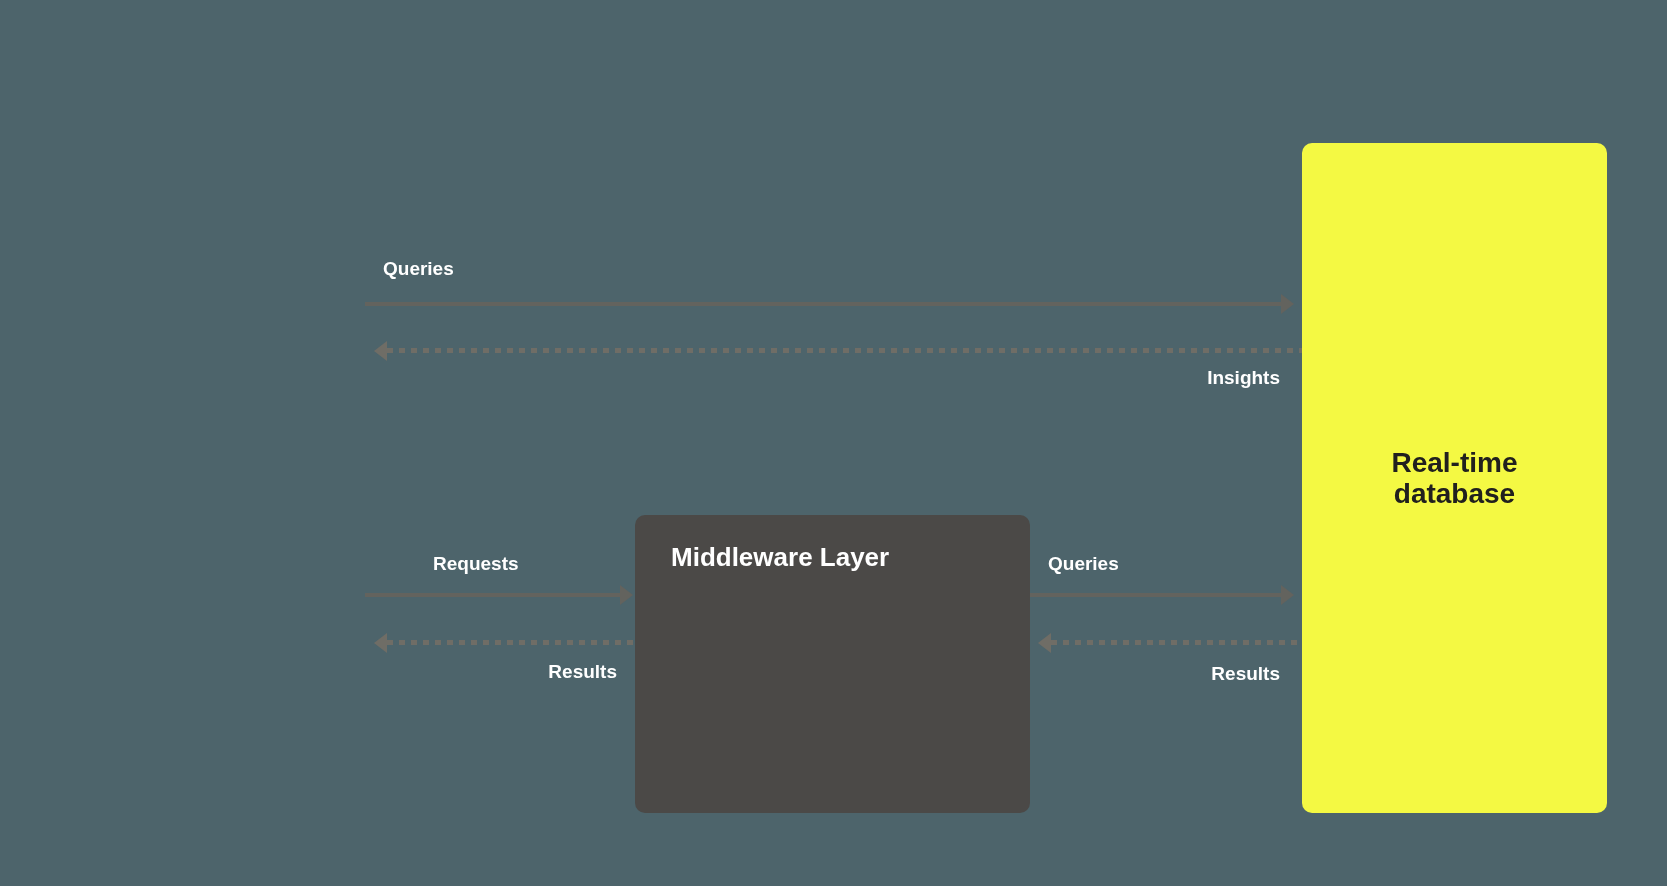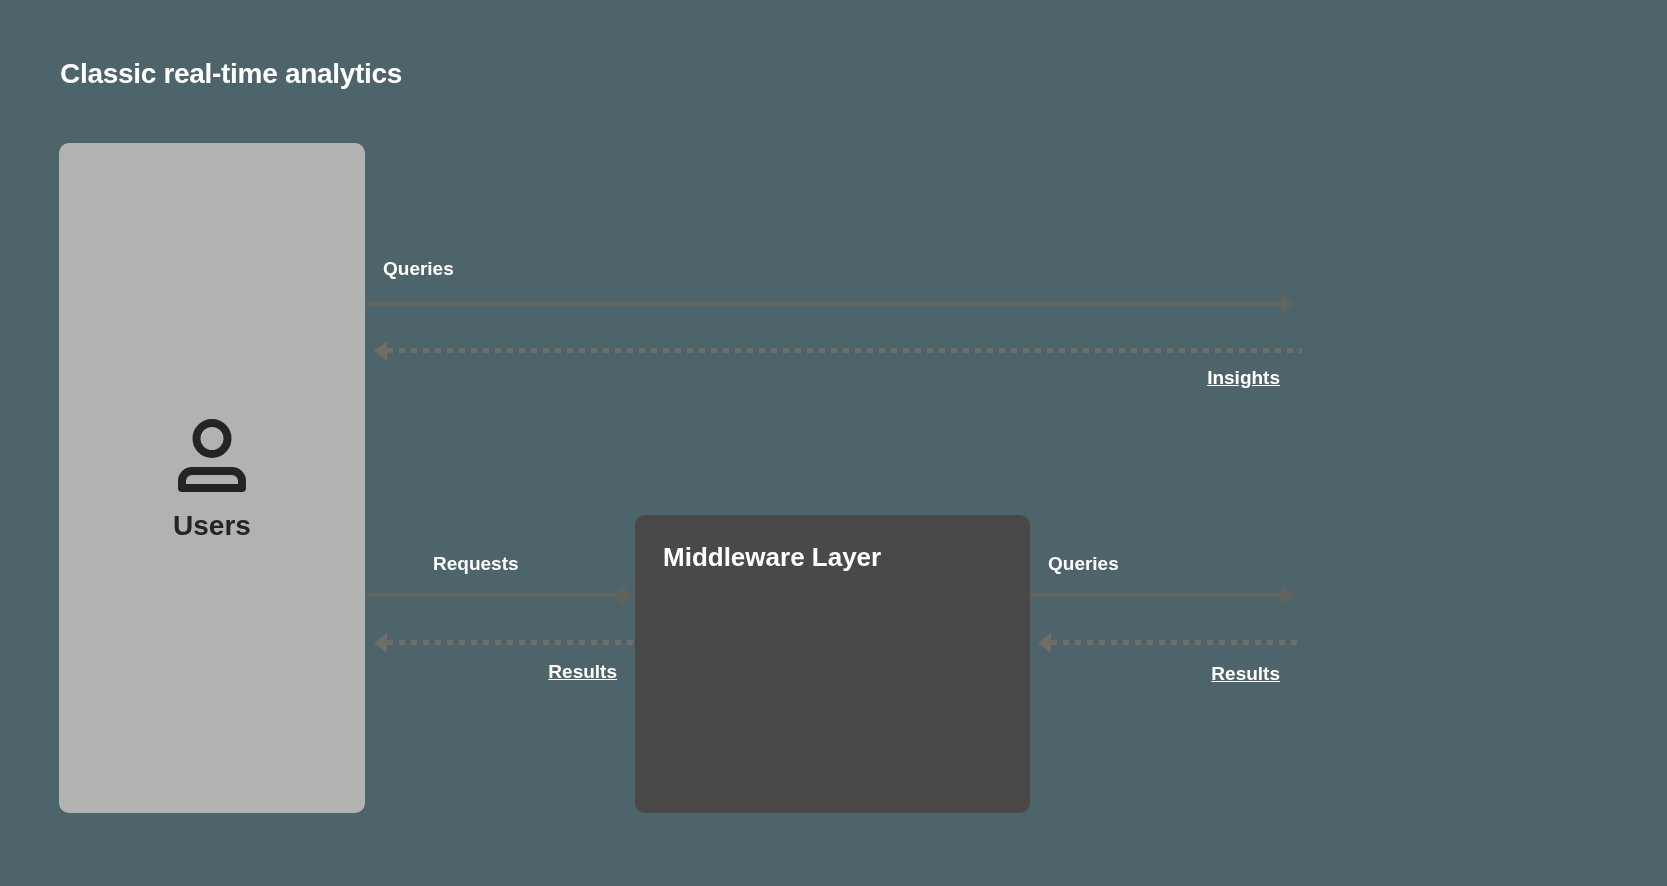--- a/index.html
+++ b/index.html
@@ -42,21 +42,21 @@
     width: 306px; height: 670px;
     background: var(--users-box);
     display: flex; flex-direction: column;
     align-items: center; justify-content: center;
     gap: 17px;
   }
   .node.middleware {
     left: 635px; top: 515px;
     width: 395px; height: 298px;
     background: var(--middleware-box);
-    padding: 26px 28px;
+    padding: 26px 36px;
   }
   .node.database {
     left: 1302px; top: 143px;
     width: 305px; height: 670px;
     background: var(--database-box);
     display: flex;
     align-items: center; justify-content: center;
   }
   .node-label {
     font-weight: 700;
@@ -112,41 +112,36 @@
     border-bottom: 10px solid transparent;
   }
   .edge-label {
     position: absolute;
     font-size: 19px;
     font-weight: 700;
     line-height: 28px;
     color: var(--label-light);
     white-space: nowrap;
   }
-  .ta-right { text-align: right; text-decoration: underline; }
+  .ta-right { text-align: right; }
 </style>
 </head>
 <body>
 
 <div class="canvas">
 
-  <h1 class="title">Classic real-time analytics</h1>
 
-  <div class="node users">
-    <svg class="person-svg" width="70" height="78" viewBox="0 0 70 78" aria-hidden="true">
-      <circle class="stroke" cx="35" cy="23.5" r="15.5"></circle>
-      <path class="stroke" d="M5 73 V66 C5 60.5 9.5 56 15 56 H55 C60.5 56 65 60.5 65 66 V73 Z"></path>
-    </svg>
-    <div class="node-label users-label">Users</div>
-  </div>
 
   <div class="node middleware">
     <div class="node-label middleware-label">Middleware Layer</div>
   </div>
 
+  <div class="node database">
+    <div class="node-label database-label">Real-time database</div>
+  </div>
 
   <div class="arrow solid" style="left:365px; top:302px; width:916px;">
     <span class="head-right"></span>
   </div>
   <div class="edge-label" style="left:383px; top:255px;">Queries</div>
 
   <div class="arrow dashed" style="left:387px; top:348px; width:915px;">
     <span class="head-left"></span>
   </div>
   <div class="edge-label ta-right" style="right:387px; top:364px;">Insights</div>

